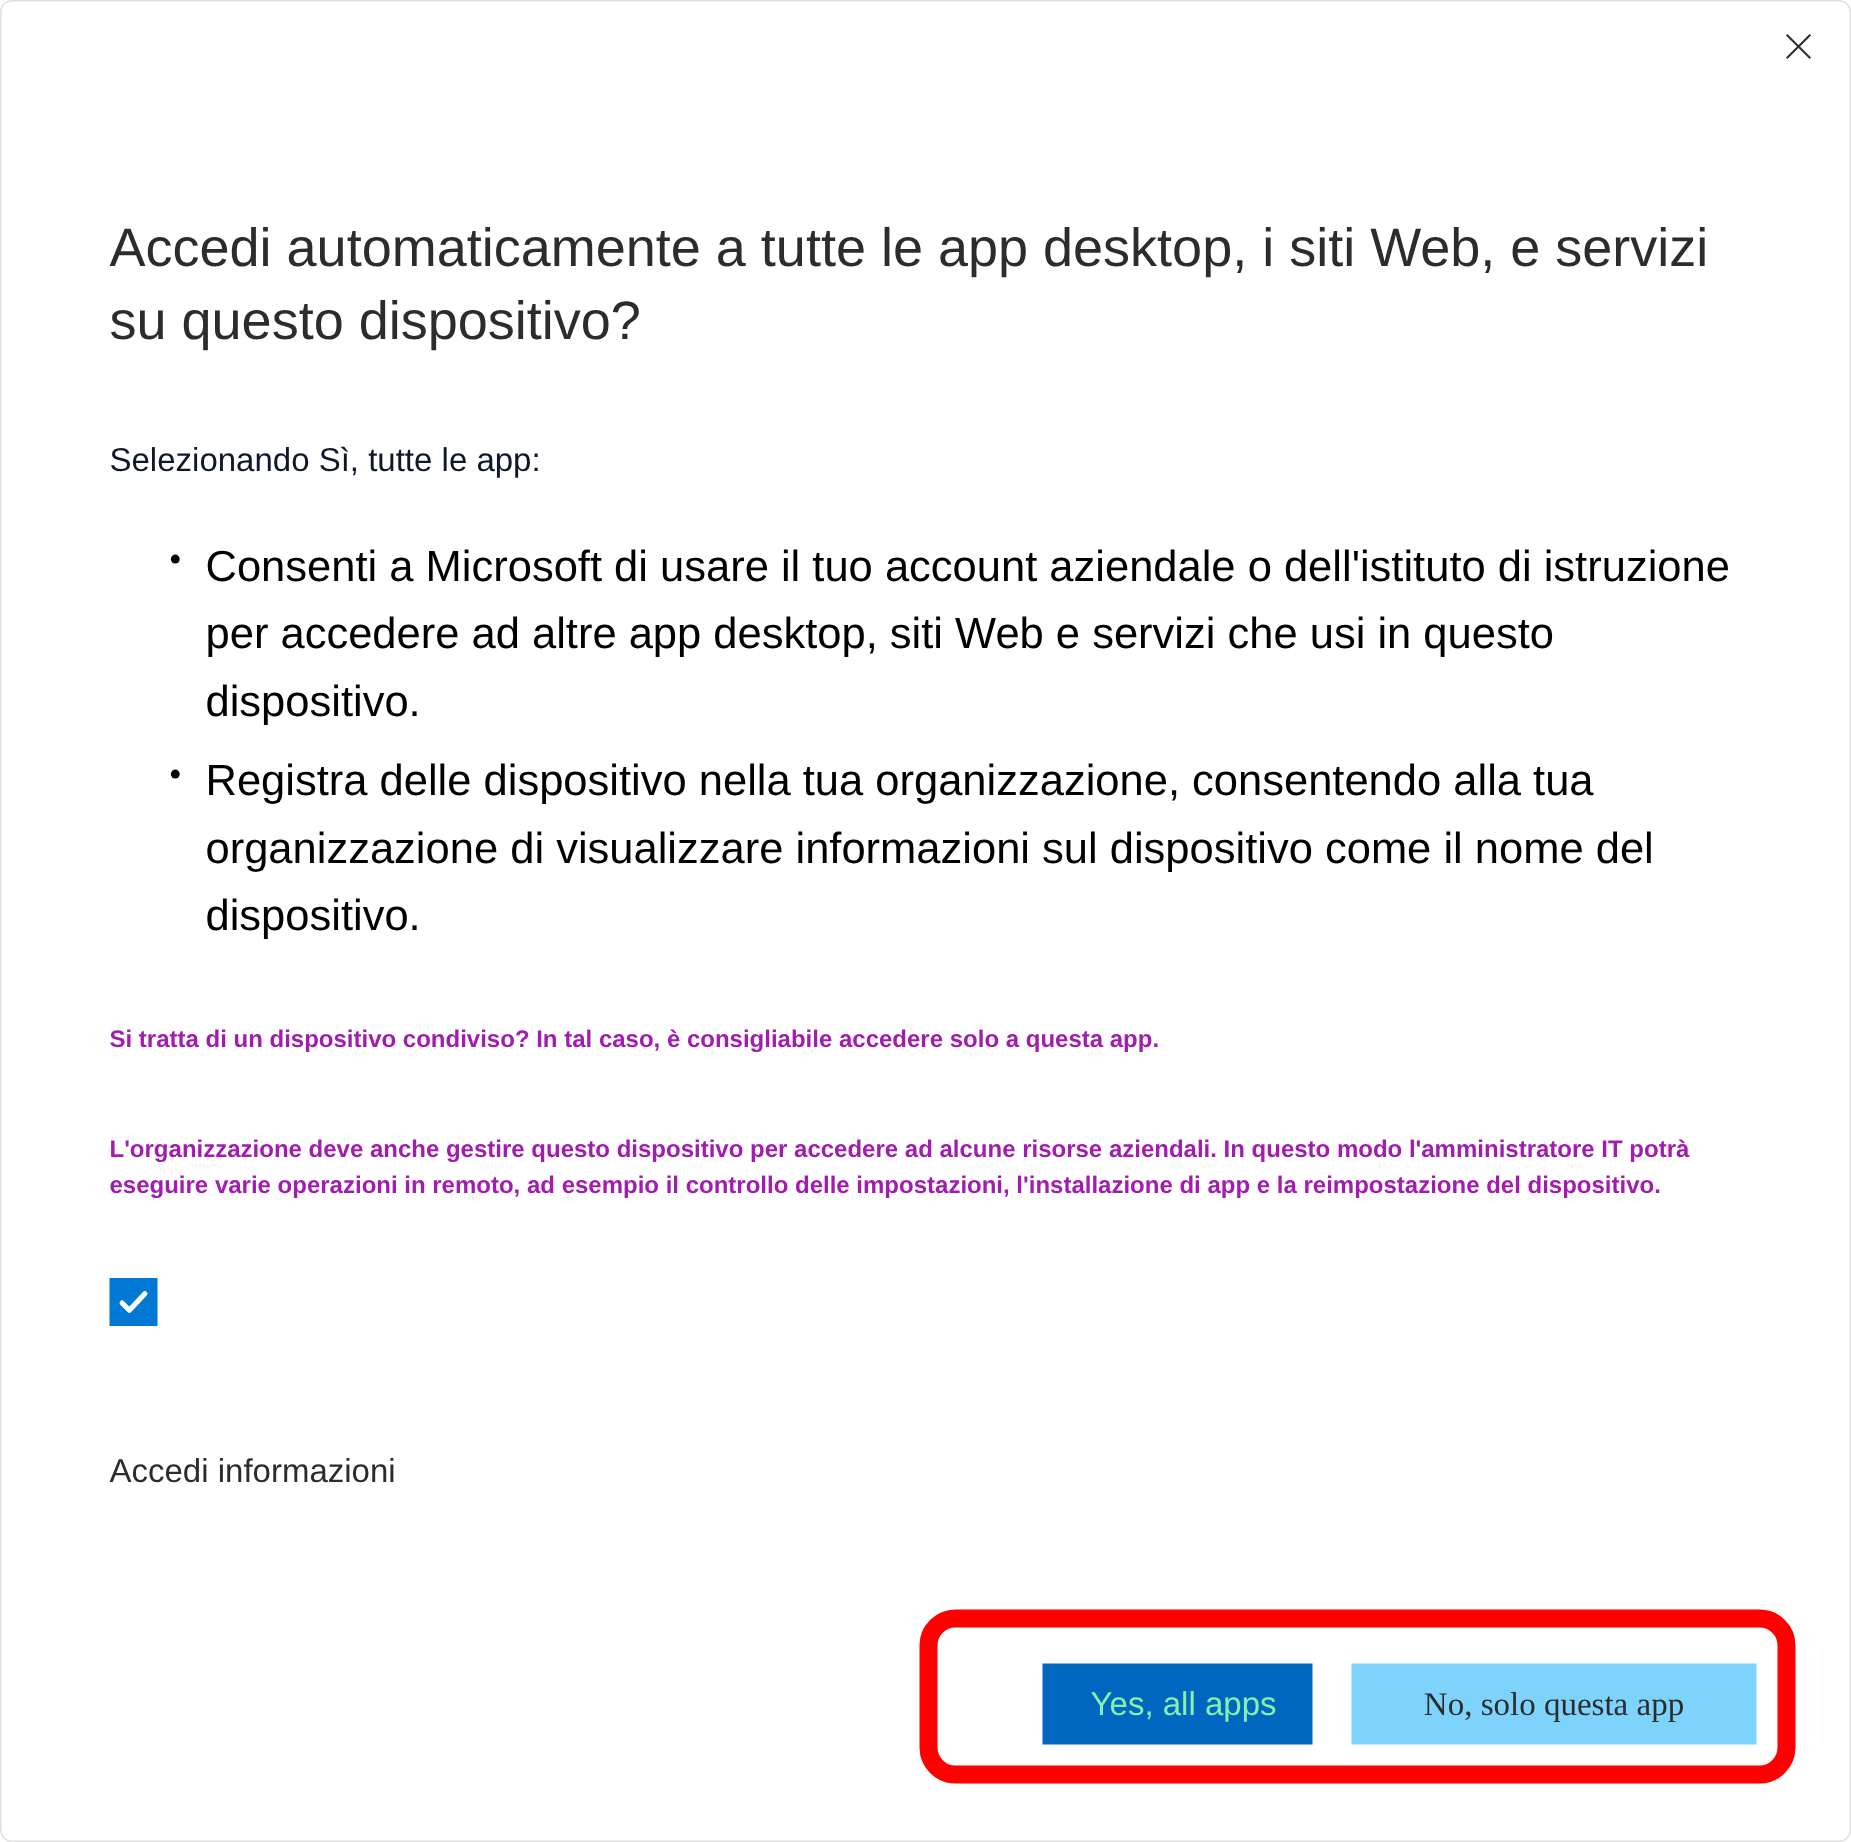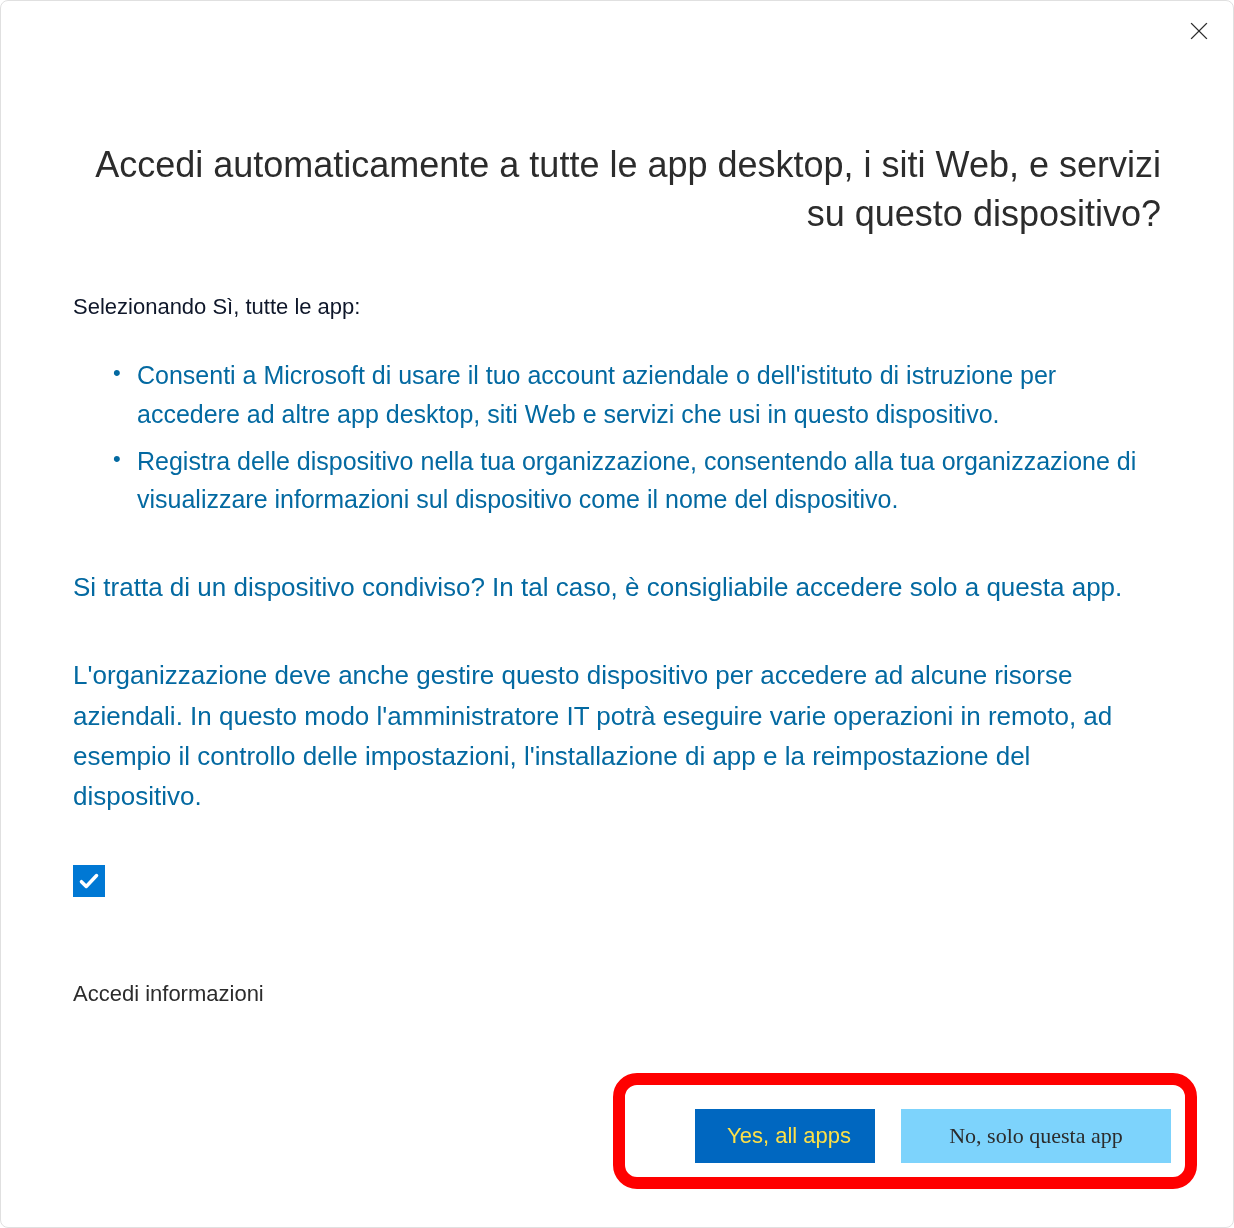--- a/index.html
+++ b/index.html
@@ -39,54 +39,55 @@
       width: 18px;
       height: 18px;
     }
     .content {
       padding: 140px 72px 0 72px;
     }
     .title {
       font-size: 36px;
       font-weight: 400;
       color: #2c2c2c;
-      text-align: right;
+      text-align: left;
       line-height: 1.35;
       margin-bottom: 56px;
     }
     .intro-text {
       font-size: 22px;
       color: #0f172a;
       margin-bottom: 36px;
     }
     .bullet-list {
       list-style: none;
       padding-left: 40px;
       margin-bottom: 48px;
     }
     .bullet-list li {
       position: relative;
-      font-size: 25px;
-      color: #0369a1;
+      font-size: 29px;
+      color: #000000;
       line-height: 1.55;
       margin-bottom: 8px;
       padding-left: 24px;
     }
     .bullet-list li::before {
       content: "•";
       position: absolute;
       left: 0;
       top: 0;
       font-size: 22px;
     }
     .paragraph {
-      font-size: 26px;
-      color: #0369a1;
+      font-size: 16px;
+      color: #a21caf;
       line-height: 1.55;
       margin-bottom: 48px;
+      font-weight: bold;
     }
     .checkbox-row {
       display: flex;
       align-items: center;
       gap: 20px;
       margin-bottom: 84px;
     }
     .checkbox {
       width: 32px;
       height: 32px;
@@ -119,21 +120,21 @@
     }
     .btn {
       font-size: 22px;
       padding: 14px 24px;
       border: none;
       cursor: pointer;
       font-family: inherit;
     }
     .btn-primary {
       background: #0067c0;
-      color: #fde047;
+      color: #86efac;
       min-width: 170px;
       padding-left: 32px;
     }
     .btn-secondary {
       background: #7dd3fc;
       color: #2c2c2c;
       min-width: 270px;
       font-family: Liberation Serif, serif;
     }
     .highlight-box {

